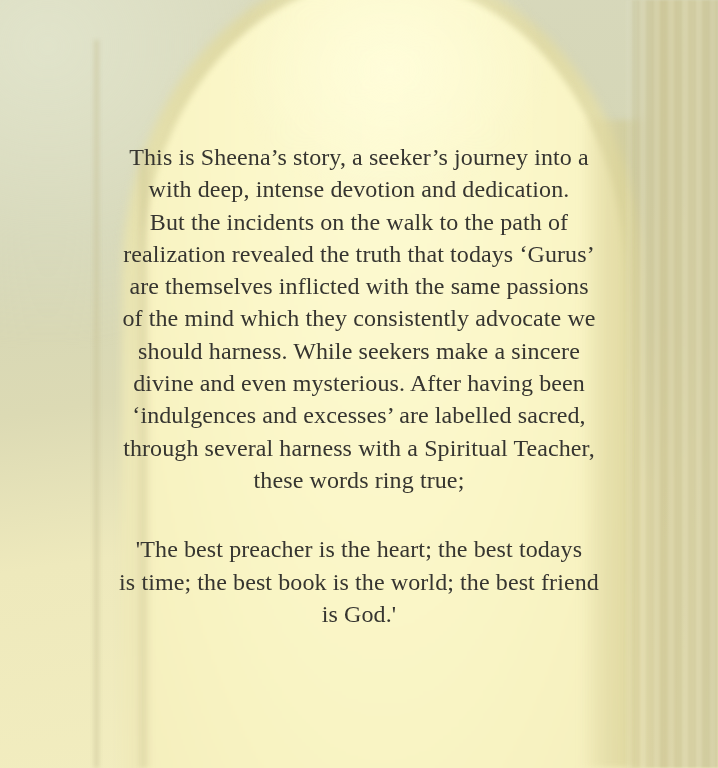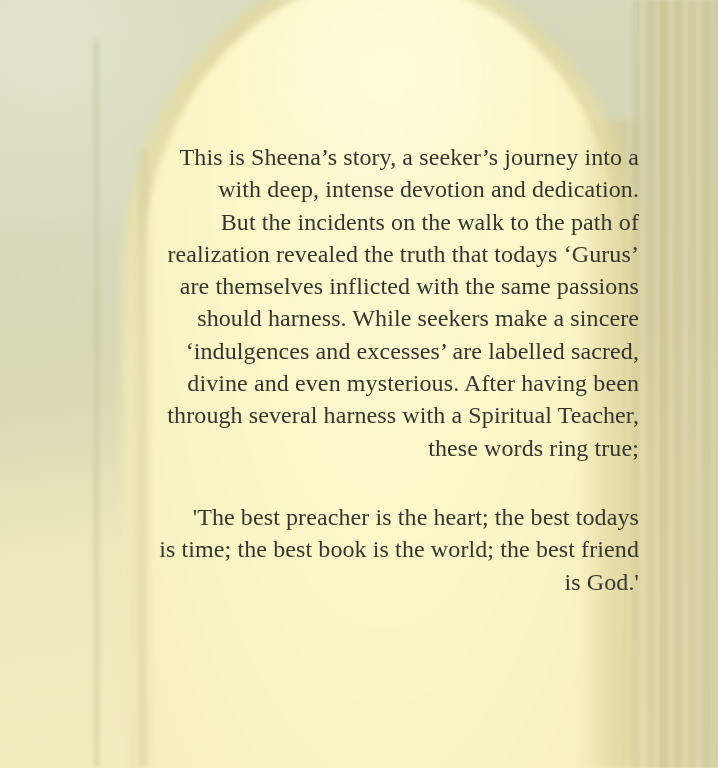--- a/index.html
+++ b/index.html
@@ -96,21 +96,21 @@
     width: 560px;
     text-align: center;
     color: #363530;
     font-size: 24px;
     line-height: 32.3px;
     letter-spacing: 0.1px;
   }
   .quote-block {
     margin-top: 37px;
   }
-  .line { white-space: nowrap; text-align: right; }
+  .line { white-space: nowrap; }
 </style>
 </head>
 <body>
 
 <div class="page">
 
   <div class="bg-layer tl-wash"></div>
   <div class="bg-layer arch-ring"></div>
   <div class="bg-layer arch-inner"></div>
   <div class="bg-layer arch-top-glow"></div>
@@ -119,23 +119,24 @@
   <div class="bg-layer right-jamb-shadow"></div>
   <div class="bg-layer right-band"></div>
 
   <div class="text-block">
     <div>
       <div class="line">This is Sheena’s story, a seeker’s journey into a</div>
       <div class="line">with deep, intense devotion and dedication.</div>
       <div class="line">But the incidents on the walk to the path of</div>
       <div class="line">realization revealed the truth that todays ‘Gurus’</div>
       <div class="line">are themselves inflicted with the same passions</div>
+      <div class="line">of the mind which they consistently advocate we</div>
       <div class="line">should harness. While seekers make a sincere</div>
+      <div class="line">divine and even mysterious. After having been</div>
       <div class="line">‘indulgences and excesses’ are labelled sacred,</div>
-      <div class="line">divine and even mysterious. After having been</div>
       <div class="line">through several harness with a Spiritual Teacher,</div>
       <div class="line">these words ring true;</div>
     </div>
     <div class="quote-block">
       <div class="line">'The best preacher is the heart; the best todays</div>
       <div class="line">is time; the best book is the world; the best friend</div>
       <div class="line">is God.'</div>
     </div>
   </div>
 </div>

